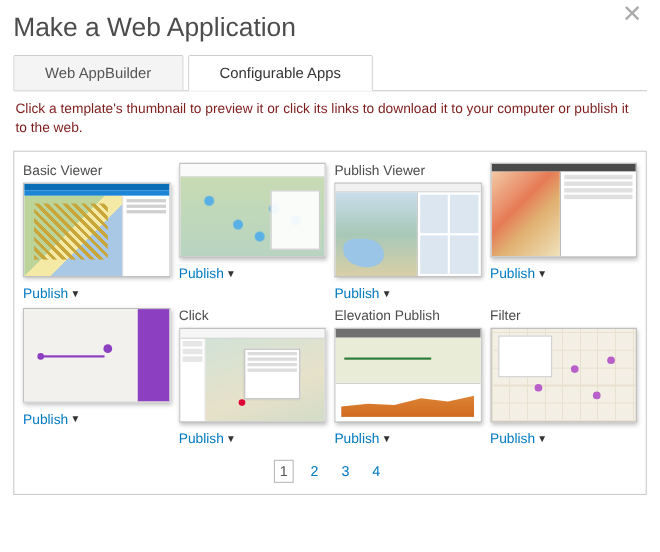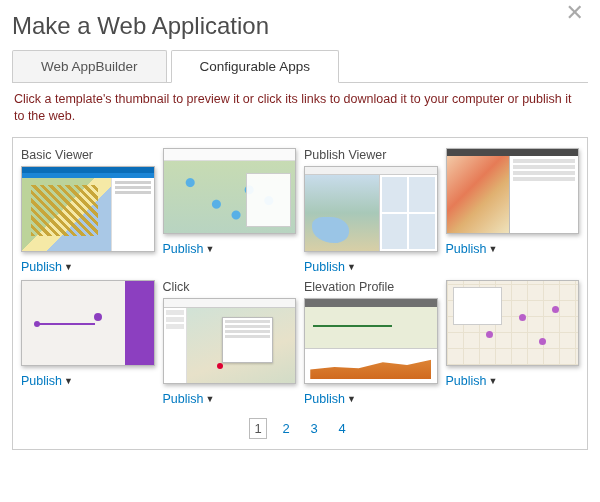--- a/index.html
+++ b/index.html
@@ -333,35 +333,36 @@
             </div>
           </div>
       </div>
       <div class="publish">
         <span>Publish</span>
         <span class="caret">▼</span>
       </div>
     </div>
 
     <div class="card">
-      <div class="card-title">Elevation Profile</div>
+      <div class="card-title">Elevation Publish</div>
       <div class="thumb th-elev">
         <div class="top"></div>
           <div class="map"></div>
           <div class="chart">
             <div class="area"></div>
           </div>
       </div>
       <div class="publish">
         <span>Publish</span>
         <span class="caret">▼</span>
       </div>
     </div>
 
     <div class="card">
+      <div class="card-title">Filter</div>
       <div class="thumb th-filter">
         <div class="panel"></div>
           <div class="dotA"></div>
           <div class="dotB"></div>
           <div class="dotC"></div>
           <div class="dotD"></div>
       </div>
       <div class="publish">
         <span>Publish</span>
         <span class="caret">▼</span>

